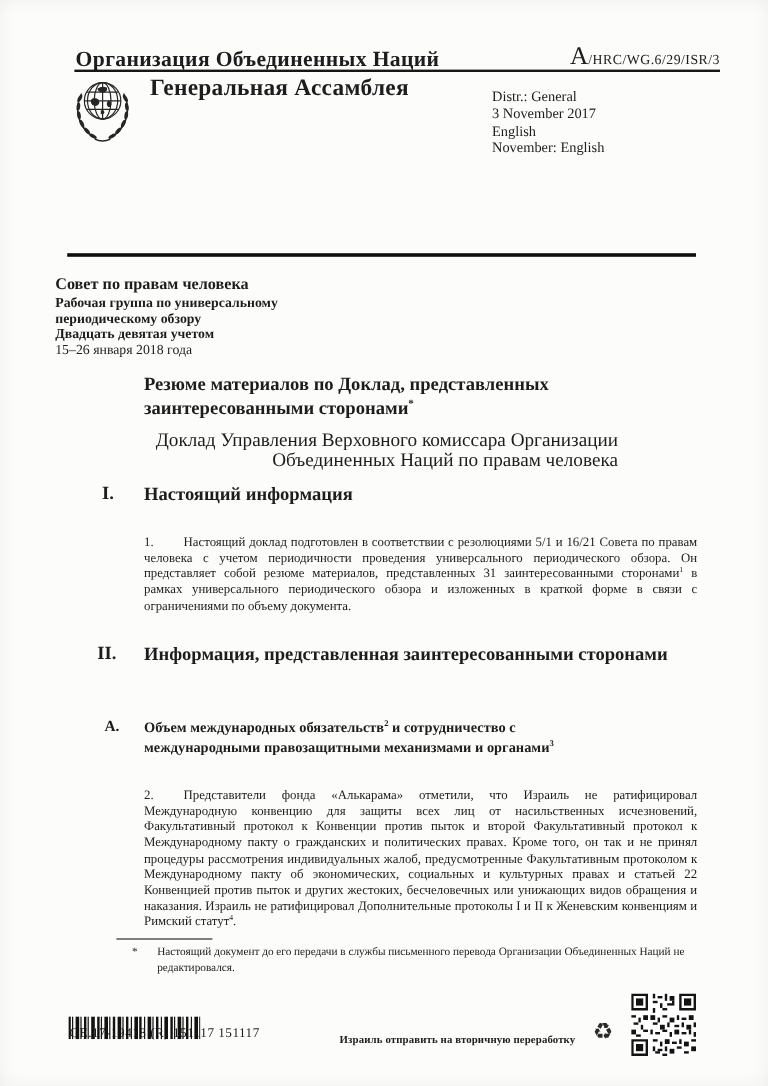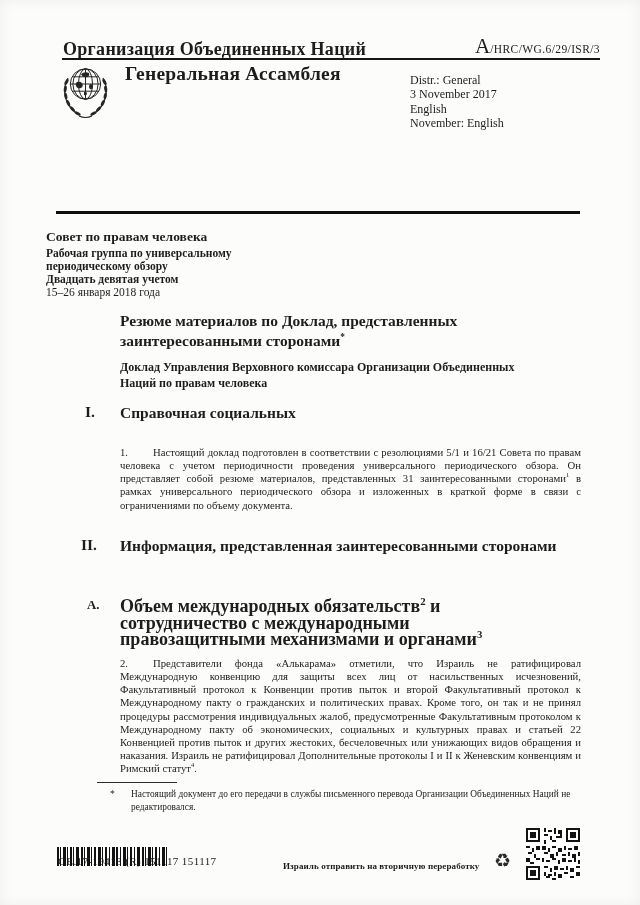--- a/index.html
+++ b/index.html
@@ -20,31 +20,31 @@
   .assembly-title{left:125px;top:63px;font-size:19.5px;font-weight:bold;letter-spacing:.2px;}
   .distr{left:390px;top:73px;font-size:12px;line-height:14.3px;margin-left:20px;}
   .thick-rule{left:56px;top:211px;width:524px;height:3px;background:#0e0e0e;}
   
   .session{left:46px;top:219px;line-height:13px;margin-top:11px;}
   .session .l1{font-size:13.5px;font-weight:bold;margin-bottom:4px;}
   .session .lb{font-size:11.5px;font-weight:bold;}
   .session .lr{font-size:11.5px;}
   
   .main-title{left:120px;top:311px;width:430px;font-size:15.5px;font-weight:bold;line-height:19.5px;}
-  .sub-title{left:120px;top:360px;width:395px;font-size:12px;font-weight:bold;line-height:15.5px;}
+  .sub-title{left:120px;top:360px;width:395px;font-size:16px;font-weight:normal;line-height:15.5px;text-align:right;}
   sup{font-size:60%;line-height:0;}
   
   .sec-label{font-size:15.5px;font-weight:bold;}
   .sec-head{font-size:15.5px;font-weight:bold;line-height:19.5px;}
   .lbl-1{left:85px;top:403px;}
   .head-1{left:120px;top:403px;width:440px;}
   .lbl-2{left:81px;top:536px;}
   .head-2{left:120px;top:536px;width:445px;}
   .lbl-a{left:87px;top:598px;font-size:12.8px;font-weight:bold;}
-  .head-a{left:120px;top:598px;width:378px;font-size:18px;font-weight:bold;line-height:16.5px;}
+  .head-a{left:120px;top:598px;width:378px;font-size:12px;font-weight:bold;line-height:16.5px;}
   
   .para{left:120px;width:461px;font-size:10.7px;line-height:13.2px;text-align:justify;}
   .para .pnum{display:inline-block;width:33px;font-size:10.7px;}
   .p1{top:435px;}
   .p2{top:646px;}
   
   .fn-rule{left:97px;top:782px;width:80px;height:1px;background:#2c2c2c;}
   .footnote{left:110px;top:788px;width:478px;font-size:9.4px;line-height:12.6px;}
   .footnote .fn-marker{display:inline-block;width:14px;text-align:left;}
   .footnote .fn-body{display:block;margin-left:21px;margin-top:-12.6px;padding-left:0;}
@@ -121,21 +121,21 @@
     <div class="lb">периодическому обзору</div>
     <div class="lb">Двадцать девятая учетом</div>
     <div class="lr">15–26 января 2018 года</div>
   </div>
 
   <div class="abs main-title"><span>Резюме материалов по Доклад, представленных заинтересованными сторонами</span><sup>*</sup></div>
 
   <div class="abs sub-title">Доклад Управления Верховного комиссара Организации Объединенных Наций по правам человека</div>
 
   <div class="abs sec-label lbl-1">I.</div>
-  <div class="abs sec-head head-1">Справочная социальных</div>
+  <div class="abs sec-head head-1">Настоящий информация</div>
 
   <p class="abs para p1"><span class="pnum">1.</span><span>Настоящий доклад подготовлен в соответствии с резолюциями 5/1 и 16/21 Совета по правам человека с учетом периодичности проведения универсального периодического обзора. Он представляет собой резюме материалов, представленных 31 заинтересованными сторонами</span><sup>1</sup><span> в рамках универсального периодического обзора и изложенных в краткой форме в связи с ограничениями по объему документа.</span></p>
 
   <div class="abs sec-label lbl-2">II.</div>
   <div class="abs sec-head head-2">Информация, представленная заинтересованными сторонами</div>
 
   <div class="abs lbl-a">A.</div>
   <div class="abs head-a"><span>Объем международных обязательств</span><sup>2</sup><span> и сотрудничество с международными правозащитными механизмами и органами</span><sup>3</sup></div>
 
   <p class="abs para p2"><span class="pnum">2.</span><span>Представители фонда «Алькарама» отметили, что Израиль не ратифицировал Международную конвенцию для защиты всех лиц от насильственных исчезновений, Факультативный протокол к Конвенции против пыток и второй Факультативный протокол к Международному пакту о гражданских и политических правах. Кроме того, он так и не принял процедуры рассмотрения индивидуальных жалоб, предусмотренные Факультативным протоколом к Международному пакту об экономических, социальных и культурных правах и статьей 22 Конвенцией против пыток и других жестоких, бесчеловечных или унижающих видов обращения и наказания. Израиль не ратифицировал Дополнительные протоколы I и II к Женевским конвенциям и Римский статут</span><sup>4</sup><span>.</span></p>

